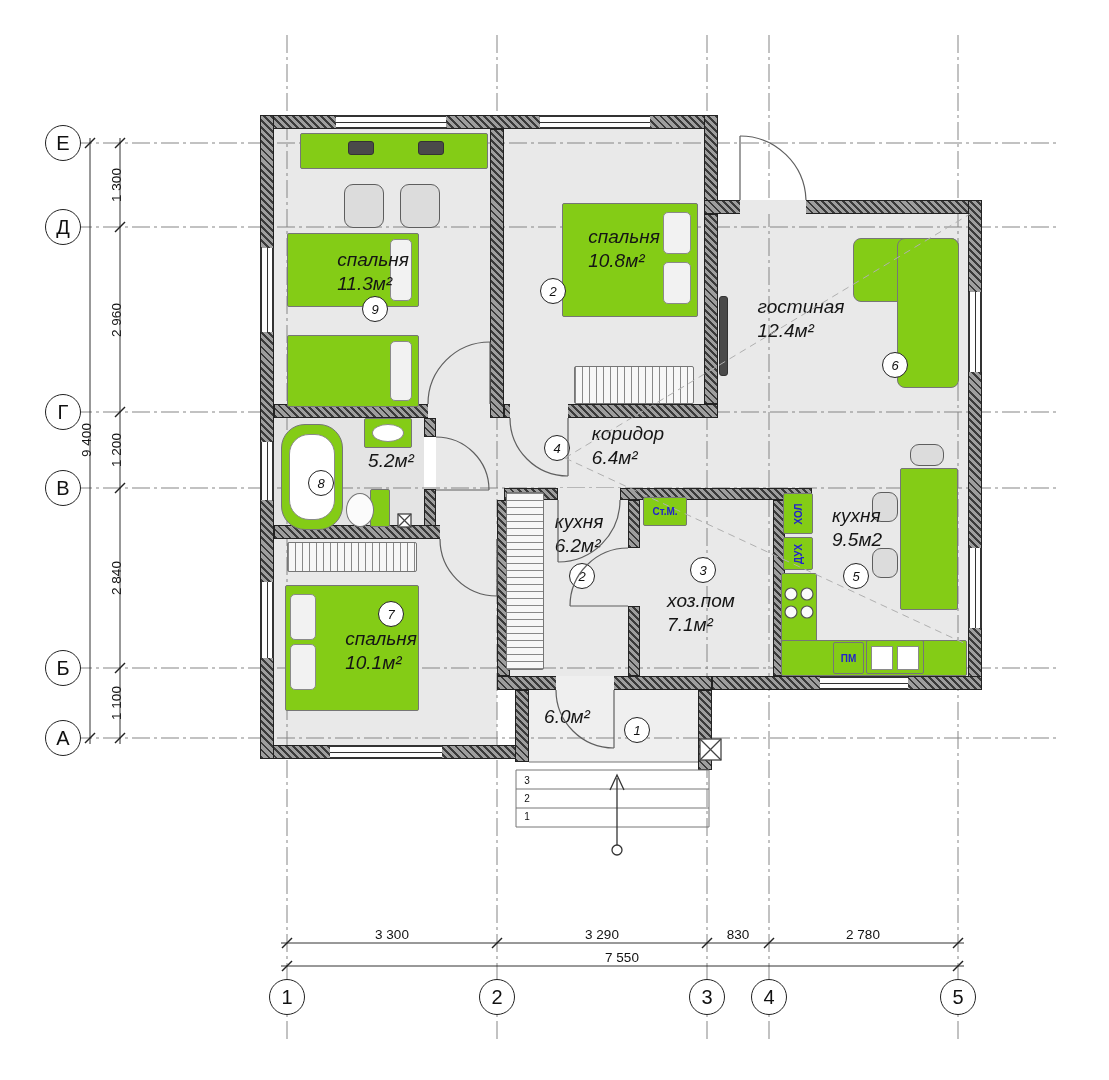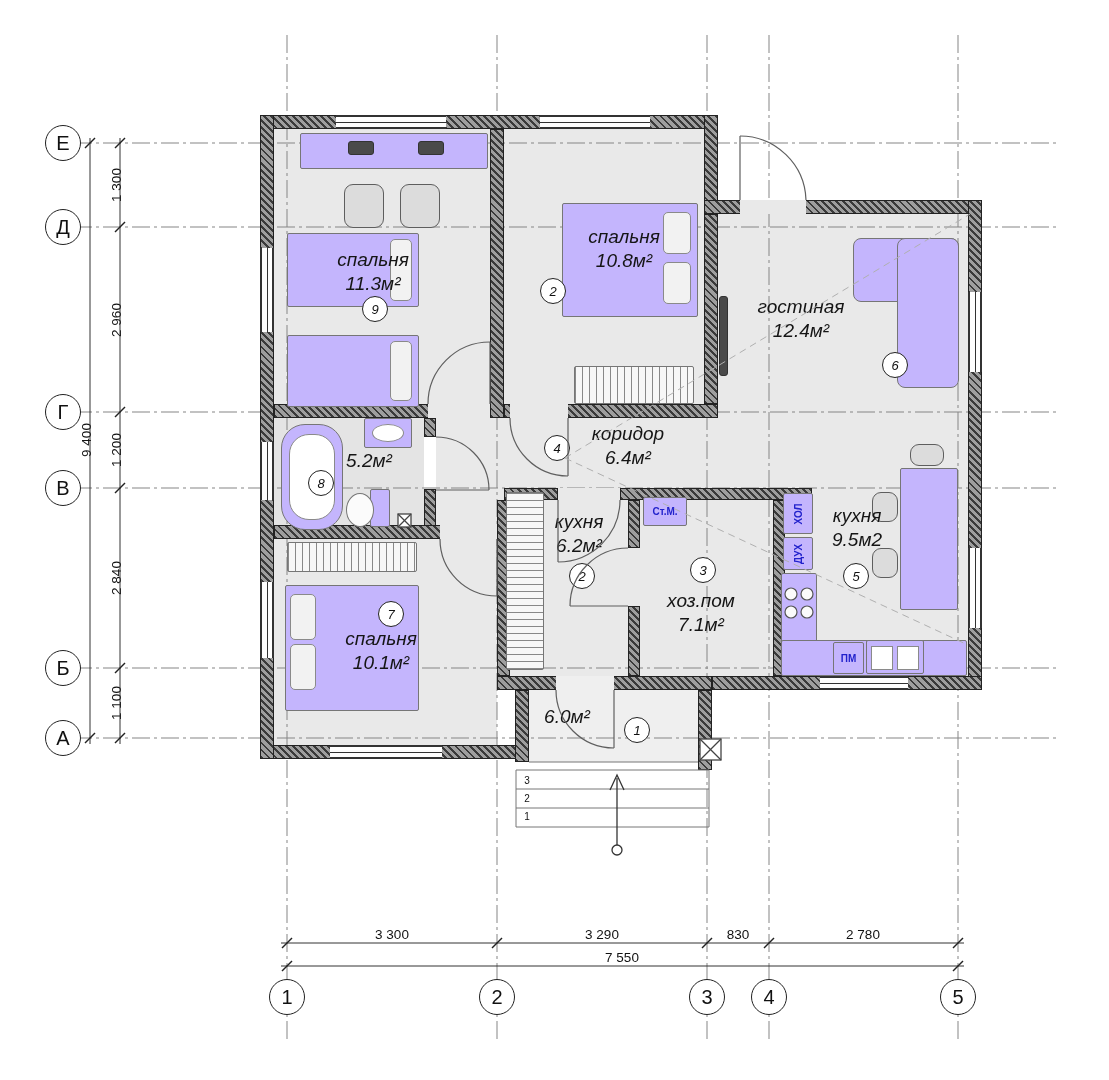--- a/index.html
+++ b/index.html
@@ -7,29 +7,29 @@
   body{width:1109px;height:1080px;position:relative;font-family:"Liberation Sans",sans-serif;color:#111;overflow:hidden}
   #canvas{position:absolute;left:0;top:0;width:1109px;height:1080px;background:#fff}
   .fill{position:absolute;background:#e9e9e9}
   .wall{position:absolute;background:repeating-linear-gradient(45deg,#3a3a3a 0 2px,#9e9e9e 2px 5px);border:1px solid #222}
   .gap{position:absolute;background:#e9e9e9}
   .win{position:absolute;background:#fff}
   .win-h{border-top:2px solid #333;border-bottom:2px solid #333}
   .win-h::after{content:"";position:absolute;left:0;right:0;top:50%;height:1px;background:#333}
   .win-v{border-left:2px solid #333;border-right:2px solid #333}
   .win-v::after{content:"";position:absolute;top:0;bottom:0;left:50%;width:1px;background:#333}
-  .furn{position:absolute;border:1.3px solid #767676;background:#c4b5fd;border-radius:2px}
+  .furn{position:absolute;border:1.3px solid #767676;background:#84cc16;border-radius:2px}
   .dark{position:absolute;background:#4a4a4a;border:1px solid #333;border-radius:3px}
   .chair{position:absolute;background:#dcdcdc;border:1.3px solid #5e5e5e;border-radius:9px}
   .pillow{position:absolute;border:1px solid #8a8a8a;background:#f2f2f2;border-radius:5px}
   .hatchv{background:repeating-linear-gradient(90deg,#888 0 1px,#f7f7f7 1px 7px)}
   .hatchh{background:repeating-linear-gradient(0deg,#888 0 1px,#f7f7f7 1px 7px)}
   .ellipse{position:absolute;border:1px solid #8a8a8a;border-radius:50%;background:#fff}
   .inset{position:absolute;border:1px solid #8a8a8a;background:#fff}
-  .roomlabel{position:absolute;transform:translate(-50%,-50%);text-align:center;font-style:italic;font-size:19px;line-height:1.25;white-space:nowrap;color:#151515}
+  .roomlabel{position:absolute;transform:translate(-50%,-50%);font-style:italic;font-size:19px;line-height:1.25;white-space:nowrap;color:#151515}
   .roomlabel .rname:empty{display:none}
   .numcir{position:absolute;width:26px;height:26px;border:1.2px solid #222;border-radius:50%;background:#fff;display:flex;align-items:center;justify-content:center;font-size:13px;font-style:italic;transform:translate(-50%,-50%);z-index:6}
   .axcir{position:absolute;width:36px;height:36px;border:1.6px solid #222;border-radius:50%;background:#fff;display:flex;align-items:center;justify-content:center;font-size:20px;transform:translate(-50%,-50%);z-index:7}
   .dimlab{position:absolute;font-size:13.5px;transform:translate(-50%,-50%);white-space:nowrap;z-index:7}
   .dimlab.rot{transform:translate(-50%,-50%) rotate(-90deg)}
   .blue{color:#2222cc;font-weight:bold}
   .applab{position:absolute;left:0;top:0;right:0;bottom:0;display:flex;align-items:center;justify-content:center;font-size:10px}
   .vtext{position:absolute;left:50%;top:50%;transform:translate(-50%,-50%) rotate(-90deg);font-size:10px;white-space:nowrap}
   .stepnum{position:absolute;font-size:10px;transform:translate(-50%,-50%);z-index:6}
   svg.layer{position:absolute;left:0;top:0;pointer-events:none}
@@ -194,21 +194,21 @@
     <div class="rarea">12.4м²</div>
   </div>
   <div class="numcir" style="left:895px;top:365px">6</div>
 
   <div class="roomlabel abovegrid" style="left:628px;top:446px">
     <div class="rname">коридор</div>
     <div class="rarea">6.4м²</div>
   </div>
   <div class="numcir" style="left:557px;top:448px">4</div>
 
-  <div class="roomlabel abovegrid" style="left:369px;top:461px">
+  <div class="roomlabel abovegrid" style="left:391px;top:461px">
 
     <div class="rarea">5.2м²</div>
   </div>
   <div class="numcir" style="left:321px;top:483px">8</div>
 
   <div class="roomlabel abovegrid" style="left:579px;top:534px">
     <div class="rname">кухня</div>
     <div class="rarea">6.2м²</div>
   </div>
   <div class="numcir" style="left:582px;top:576px">2</div>

